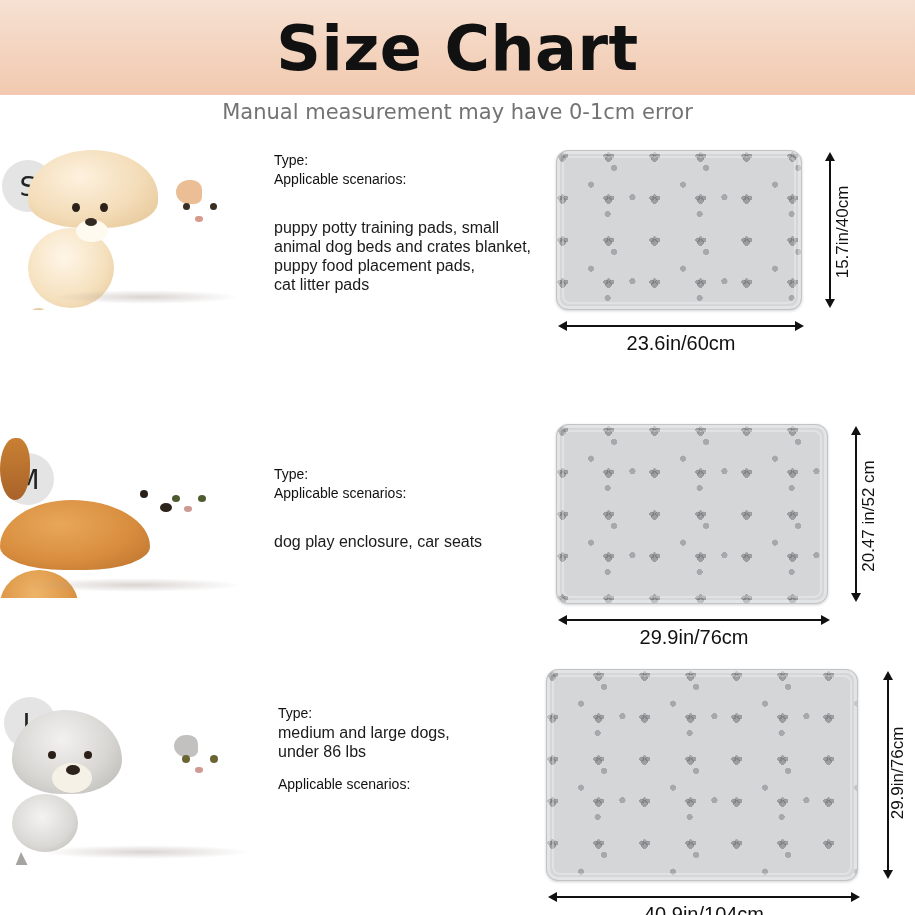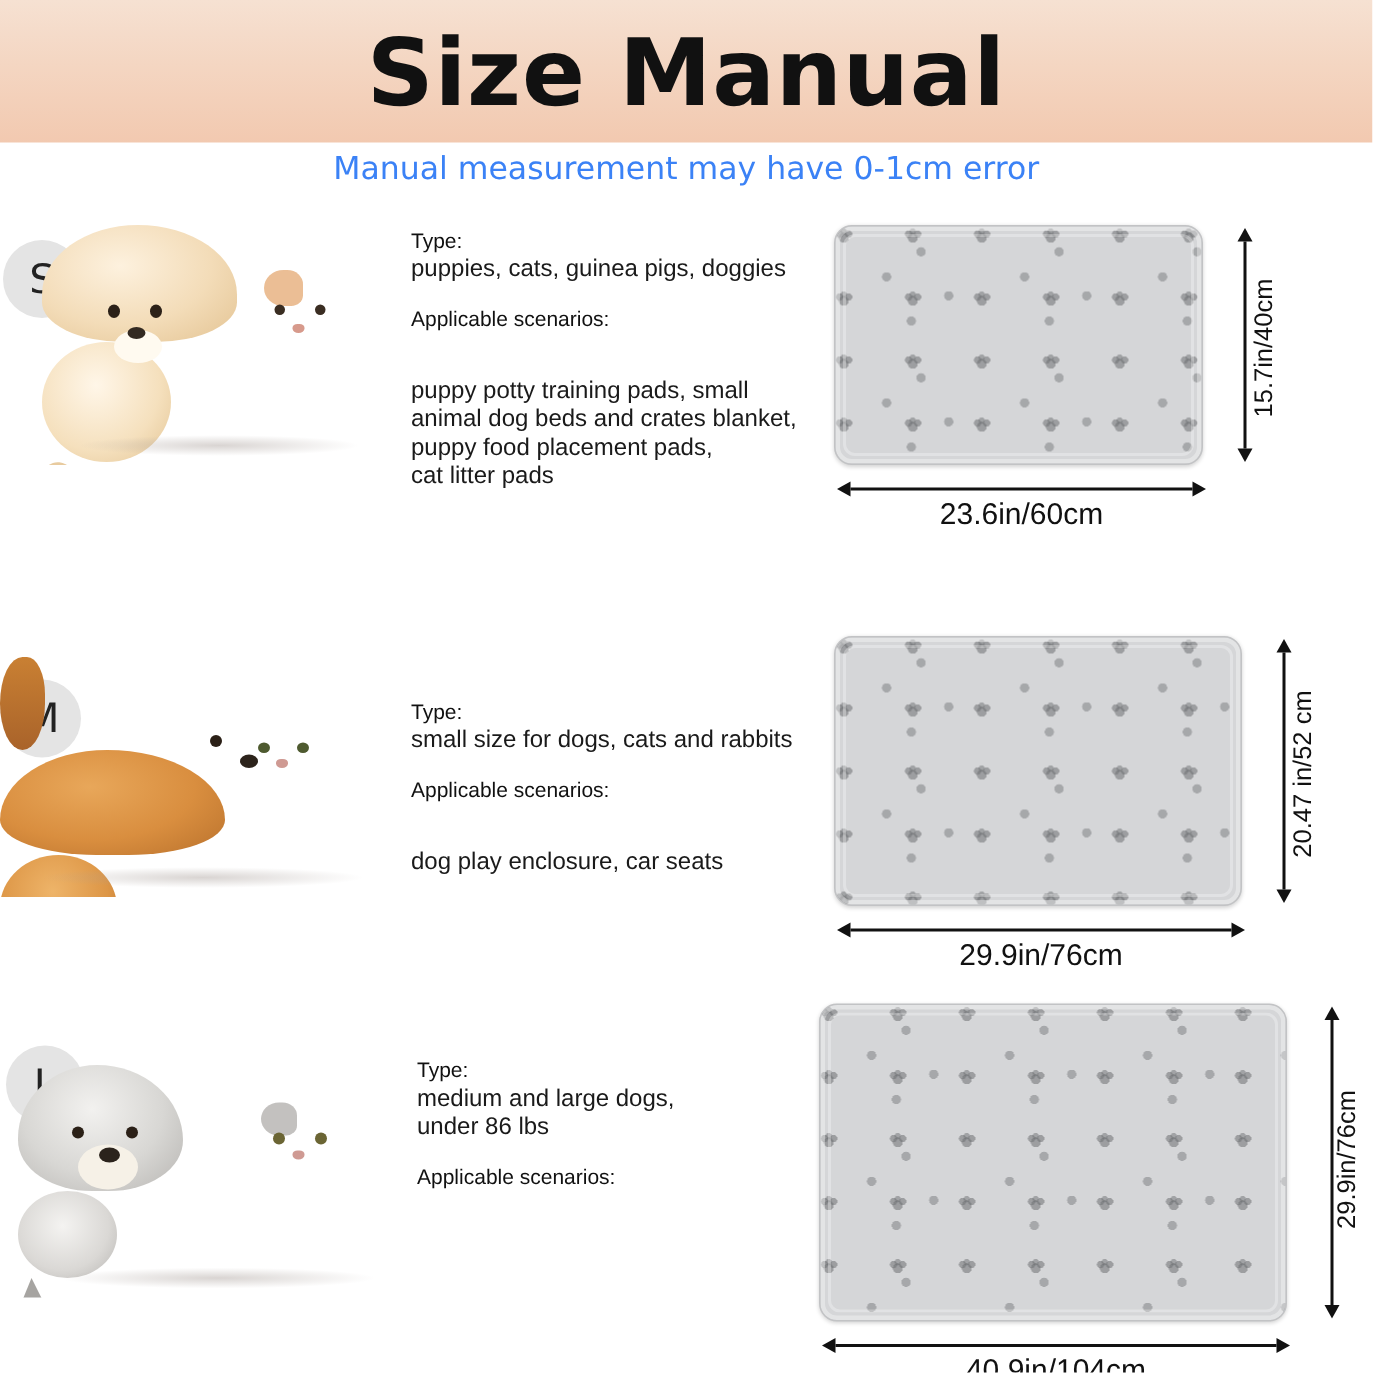--- a/index.html
+++ b/index.html
@@ -35,21 +35,21 @@
     line-height: 1;
     margin-top: 2px;
   }
   .subtitle {
     position: absolute;
     left: 0; top: 100px;
     width: 915px;
     text-align: center;
     font-family: "DejaVu Sans", sans-serif;
     font-size: 21px;
-    color: #3b82f6;
+    color: #737373;
   }
 
   
   .row {
     position: absolute;
     left: 0;
     width: 915px;
   }
   .row-s { top: 140px; height: 245px; }
   .row-m { top: 408px; height: 240px; }
@@ -258,21 +258,21 @@
     transform-origin: center center;
     transform: rotate(-90deg);
   }
 </style>
 </head>
 <body>
 
 <div class="page">
 
   <div class="header">
-    <div class="header-title">Size Manual</div>
+    <div class="header-title">Size Chart</div>
   </div>
   <div class="subtitle">Manual measurement may have 0-1cm error</div>
 
   <div class="row row-s">
 
     <div class="badge badge-s">S</div>
 
     <div class="photo photo-s">
       <div class="shadow-ellipse"></div>
       <div class="pom-body"></div>
@@ -285,21 +285,20 @@
       <div class="pom-nose"></div>
 
       <div class="ocat-patch"></div>
       <div class="ocat-eye-l"></div>
       <div class="ocat-eye-r"></div>
       <div class="ocat-nose"></div>
     </div>
 
     <div class="text-col text-s">
       <p class="label">Type:</p>
-      <p class="value">puppies, cats, guinea pigs, doggies</p>
       <p class="label">Applicable scenarios:</p>
       <p class="value last">puppy potty training pads, small
 animal dog beds and crates blanket,
 puppy food placement pads,
 cat litter pads</p>
     </div>
 
     <div class="mat-wrap mat-s">
       <div class="mat"></div>
 
@@ -332,21 +331,20 @@
       <div class="cock-eye"></div>
       <div class="cock-nose"></div>
 
       <div class="tabby-eye-l"></div>
       <div class="tabby-eye-r"></div>
       <div class="tabby-nose"></div>
     </div>
 
     <div class="text-col text-m">
       <p class="label">Type:</p>
-      <p class="value">small size for dogs, cats and rabbits</p>
       <p class="label">Applicable scenarios:</p>
       <p class="value last">dog play enclosure, car seats</p>
     </div>
 
     <div class="mat-wrap mat-m">
       <div class="mat"></div>
       <div class="dim-v" style="left:294px; top:2px; height:176px;">
         <div class="cap-t"></div>
         <div class="line"></div>
         <div class="cap-b"></div>

